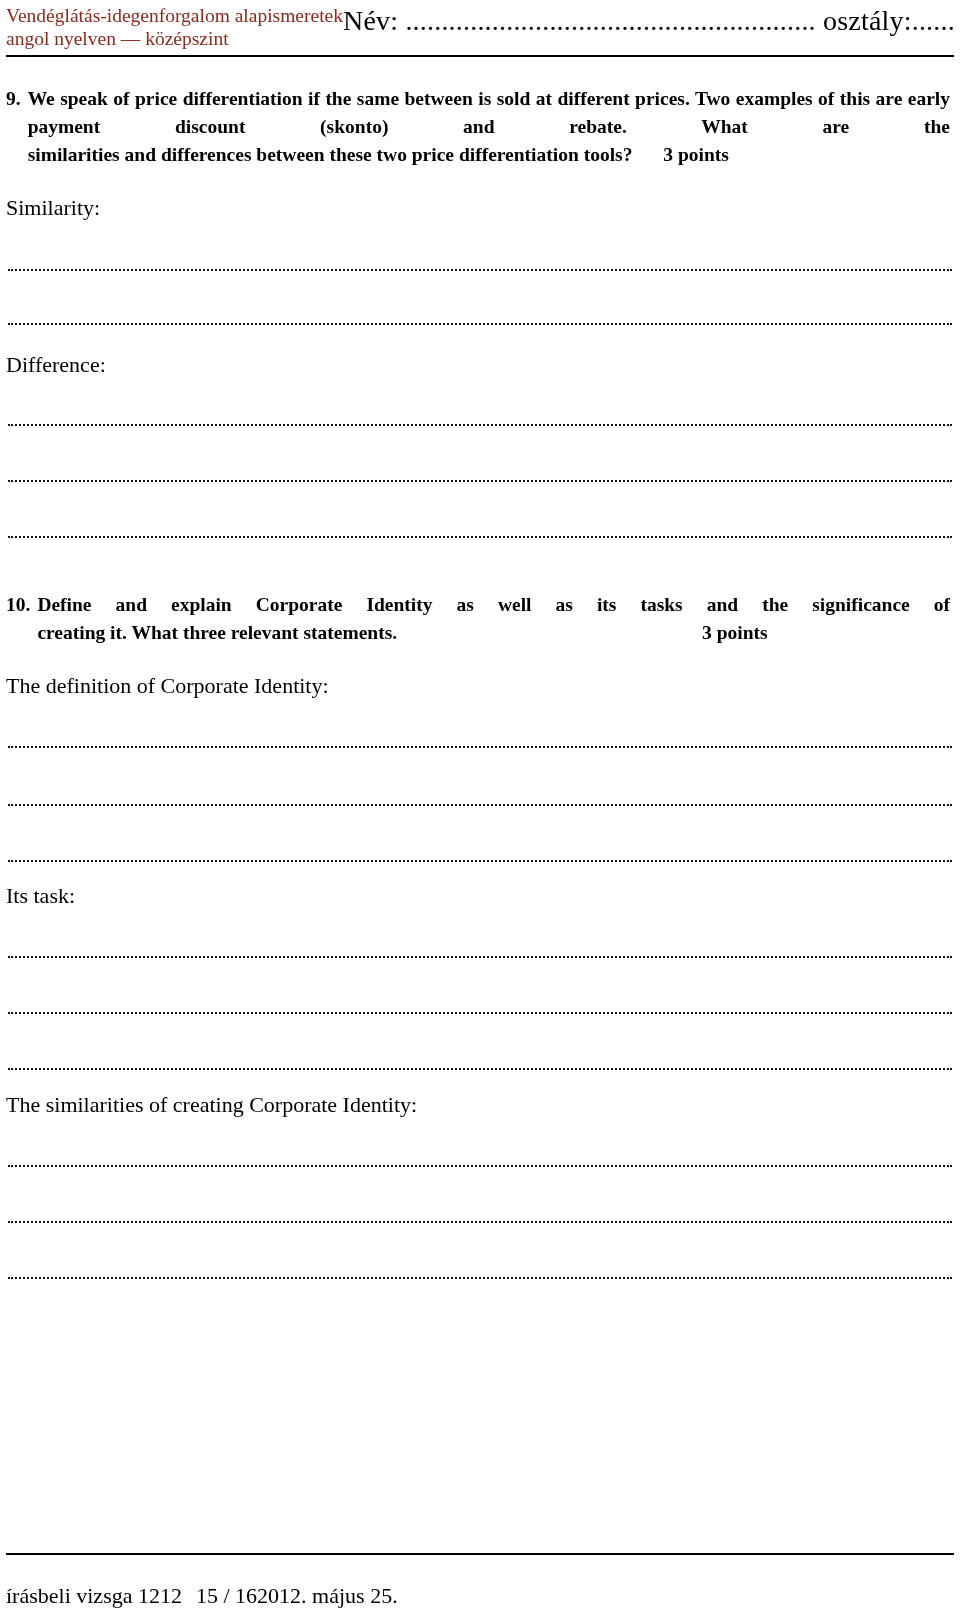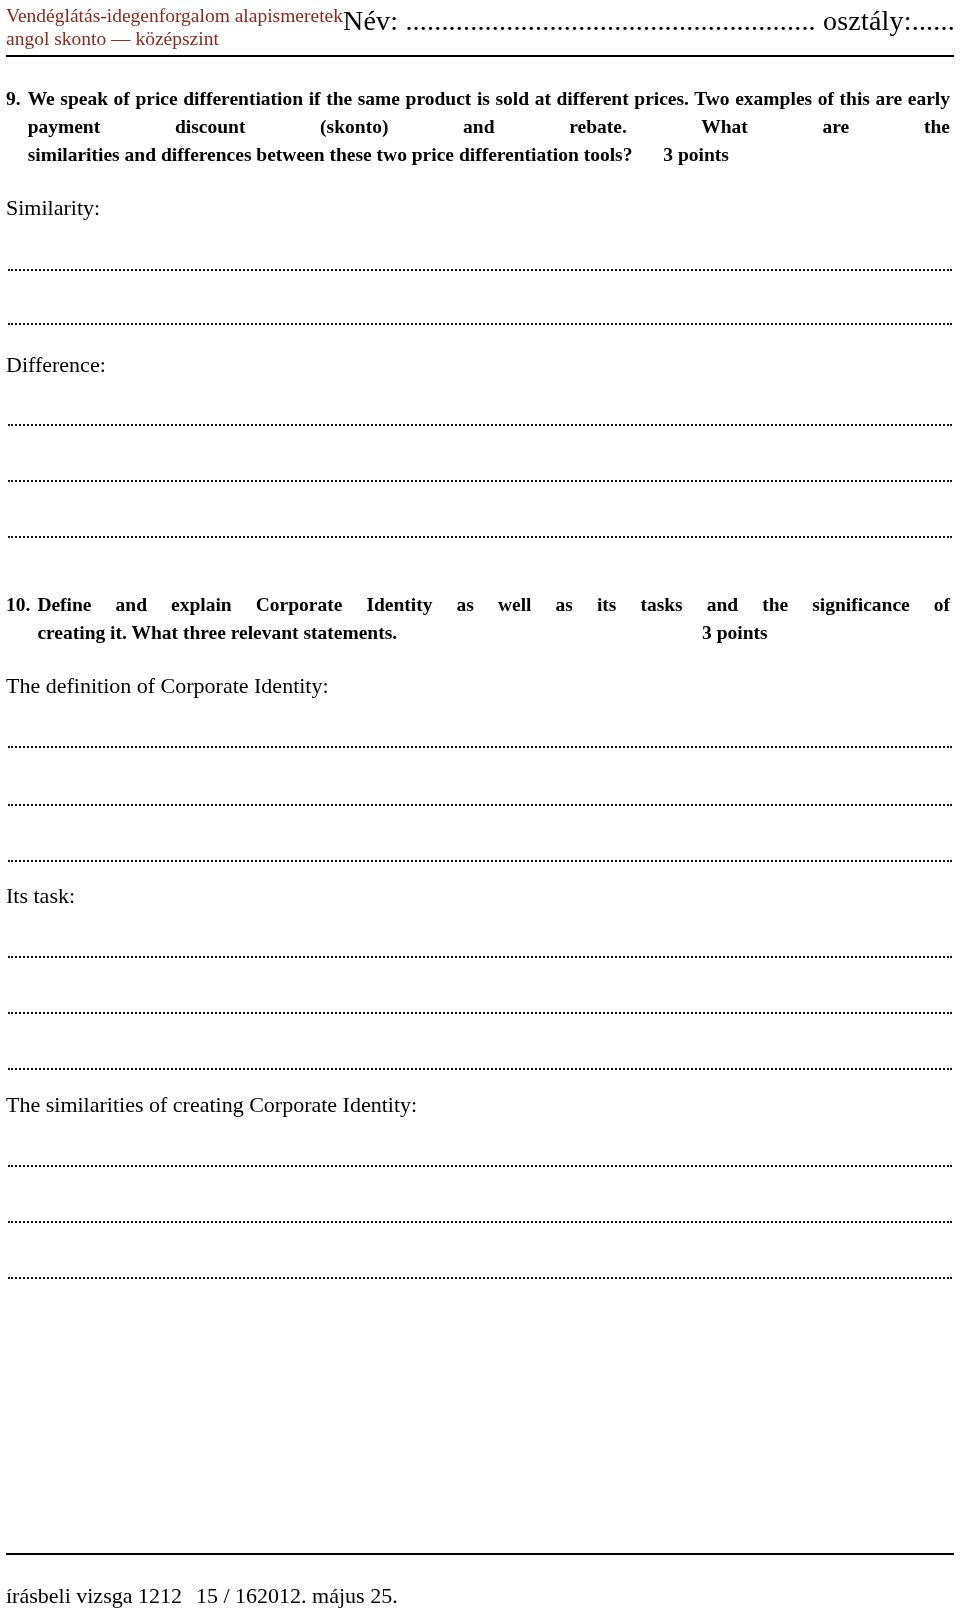--- a/index.html
+++ b/index.html
@@ -127,30 +127,30 @@
   .footer-center { flex: 0 0 auto; margin-left: 14px; }
 </style>
 </head>
 <body>
 
 <div class="page">
 
   <div class="header">
     <div class="header-left" style="color: rgb(138, 42, 30);">
       <span class="line1">Vendéglátás-idegenforgalom alapismeretek</span>
-      <span class="line2">angol skonto — középszint</span>
+      <span class="line2">angol nyelven — középszint</span>
     </div>
     <div class="header-right">Név: ......................................................... osztály:......</div>
   </div>
   <div class="header-rule"></div>
 
   <div class="qblock q9">
     <div class="qnum">9.</div>
     <div class="qbody">
-      <span>We speak of price differentiation if the same product is sold at different prices. Two</span>
+      <span>We speak of price differentiation if the same between is sold at different prices. Two</span>
       <span>examples of this are early payment discount (skonto) and rebate. What are the</span>
       <span class="lastline">
         <span>similarities and differences between these two price differentiation tools?</span>
         <span class="points" style="padding-left:26px;">3 points</span>
       </span>
     </div>
   </div>
 
   <div style="height:26px;"></div>
 

